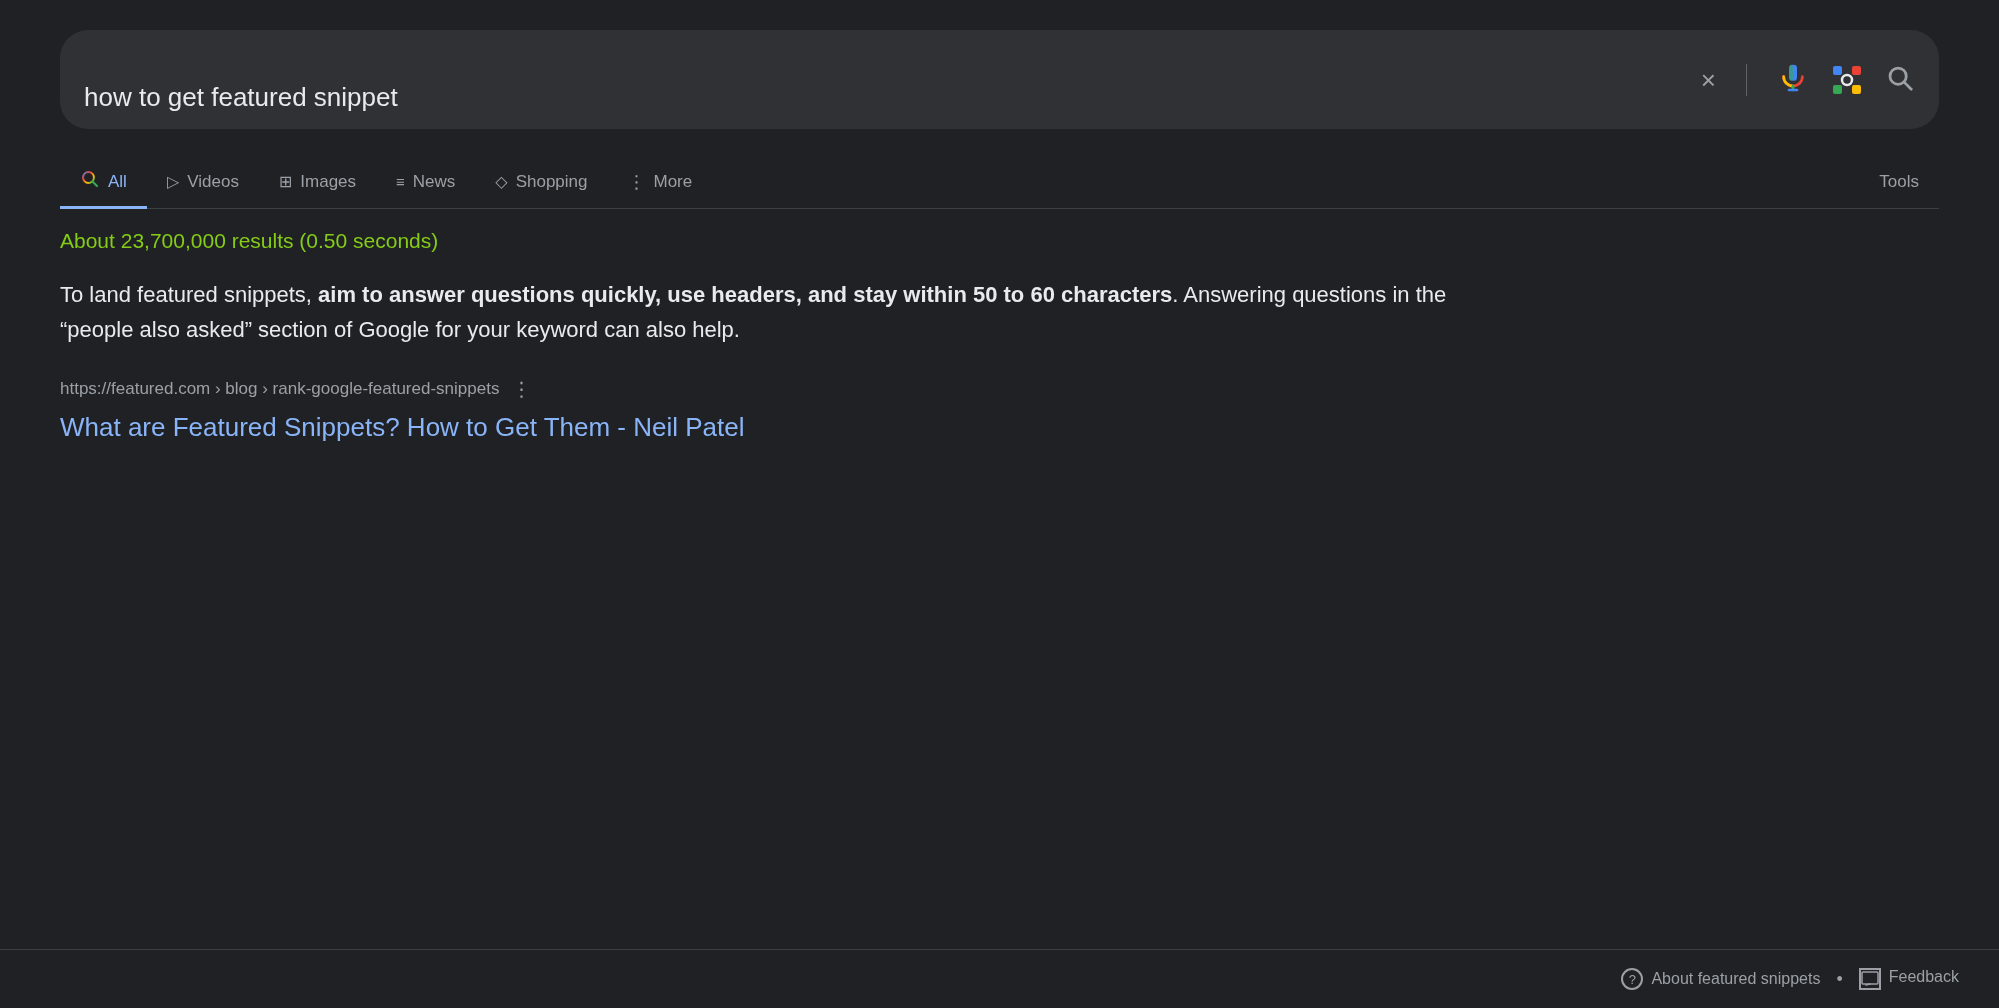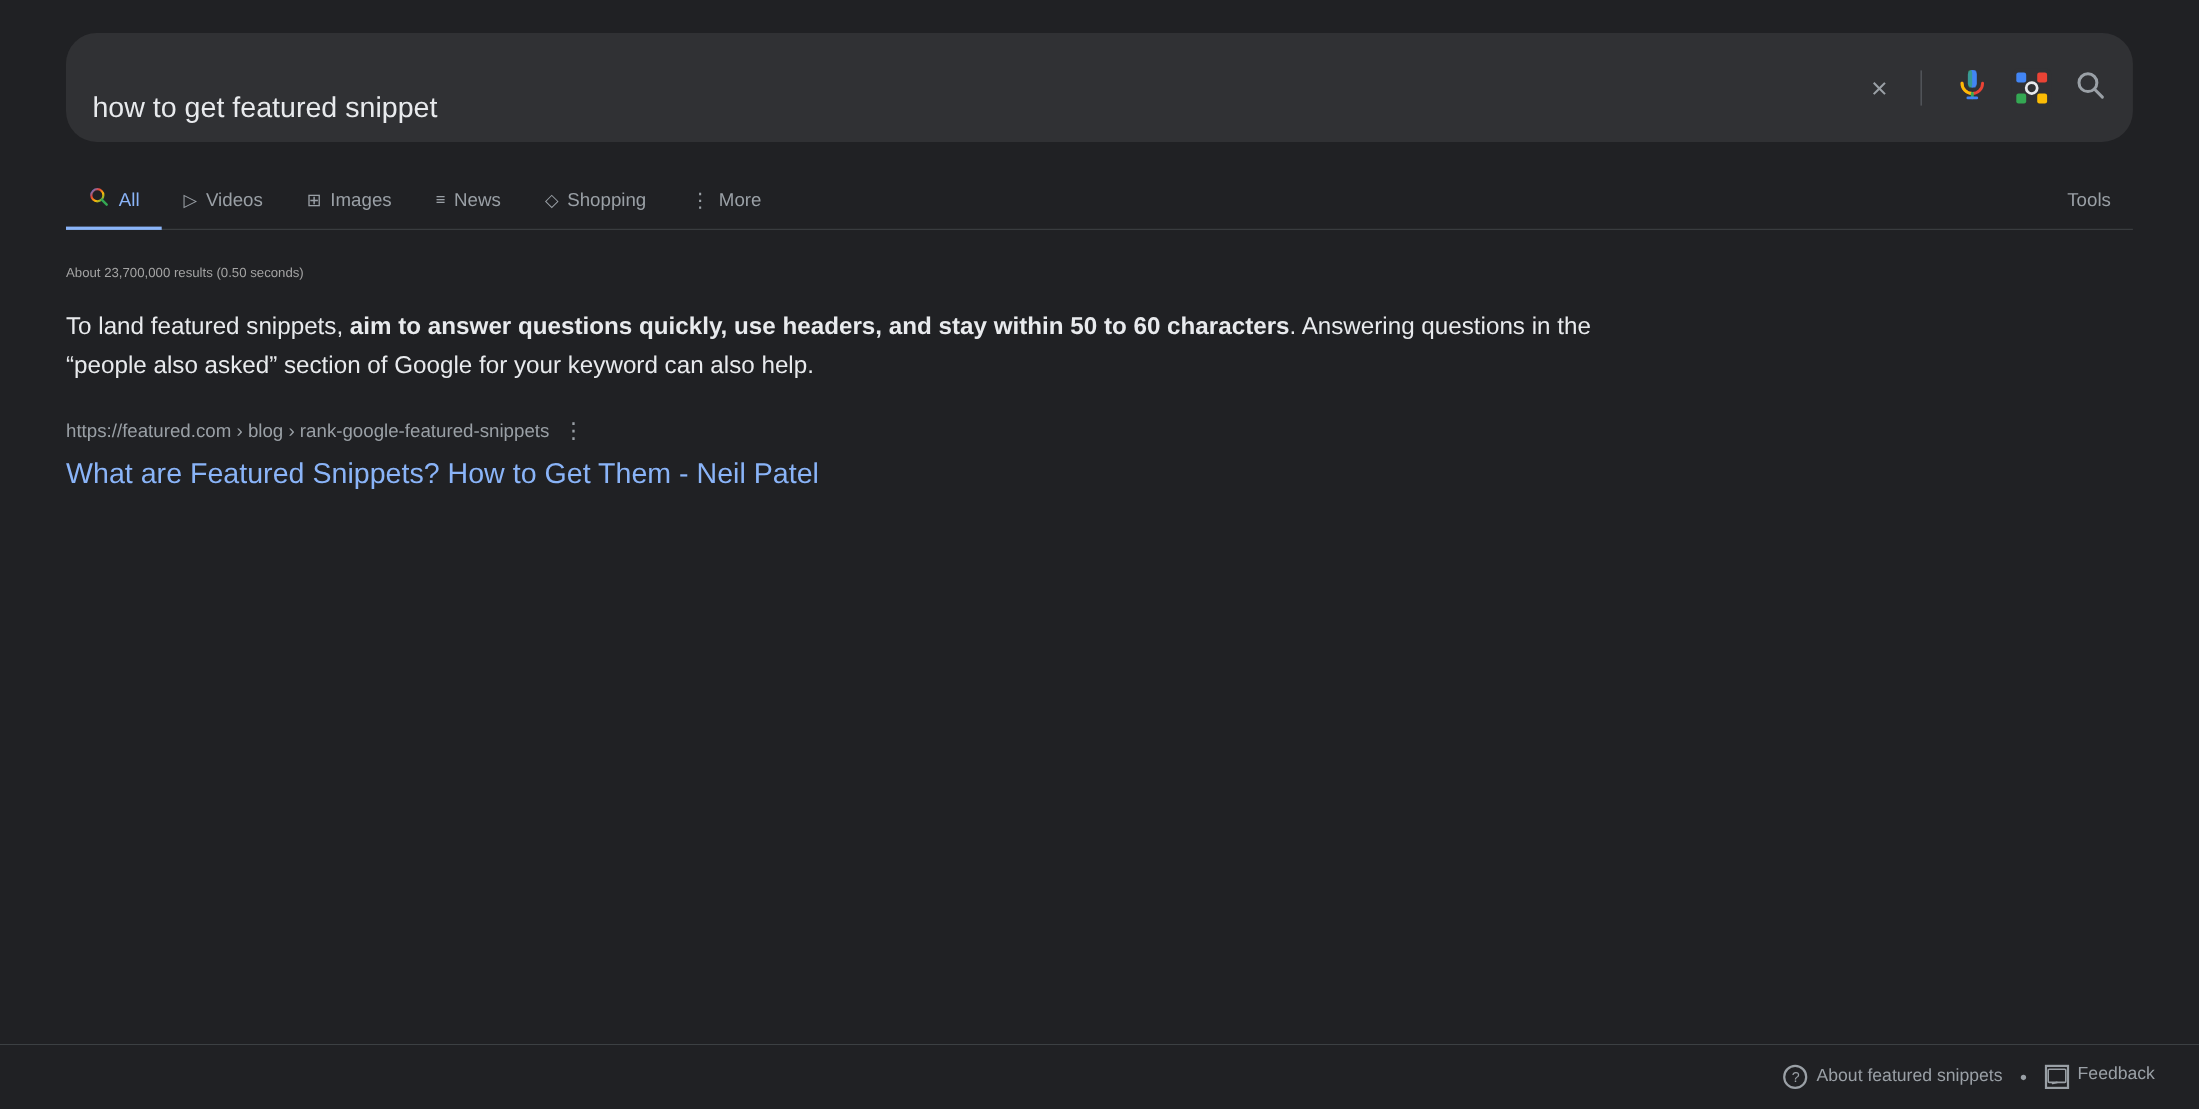--- a/index.html
+++ b/index.html
@@ -68,21 +68,21 @@
       height: 36px;
       cursor: pointer;
     }
 
     
     .nav-tabs {
       display: flex;
       align-items: center;
       gap: 0;
       border-bottom: 1px solid #3c4043;
-      margin-bottom: 32px;
+      margin-bottom: 20px;
       padding-bottom: 0;
     }
 
     .nav-tab {
       display: flex;
       align-items: center;
       gap: 8px;
       padding: 12px 20px;
       font-size: 17px;
       color: #9aa0a6;
@@ -97,22 +97,22 @@
       color: #8ab4f8;
       border-bottom: 3px solid #8ab4f8;
     }
 
     .nav-tab-right {
       margin-left: auto;
     }
 
     
     .results-count {
-      color: #a3a3a3;
-      font-size: 12px;
+      color: #84cc16;
+      font-size: 21px;
       margin-bottom: 24px;
     }
 
     
     .snippet-text {
       font-size: 22px;
       line-height: 1.6;
       color: #e8eaed;
       margin-bottom: 30px;
       max-width: 1400px;

